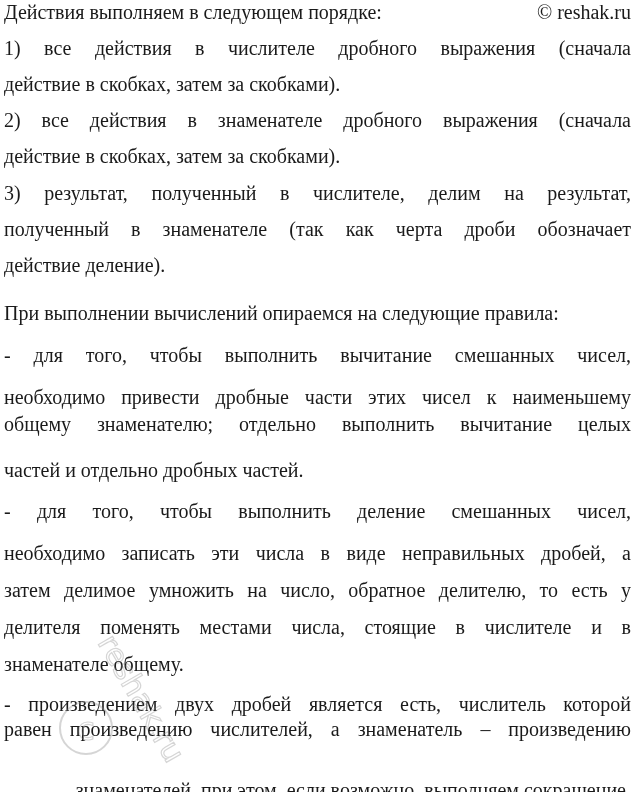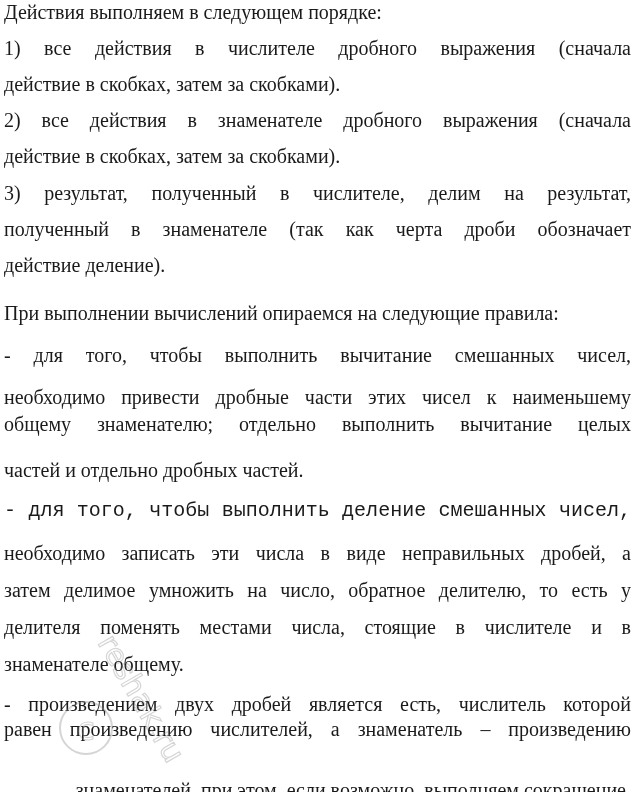--- a/index.html
+++ b/index.html
@@ -57,35 +57,36 @@
       width: 100%;
       height: 100%;
     }
   </style>
 </head>
 <body>
 
 <div class="page">
   <div class="line header-line" style="top:0px;">
     <span>Действия выполняем в следующем порядке:</span>
+    <span class="copyright">© reshak.ru</span>
   </div>
 
   <div class="line justify" style="top:36px;">1) все действия в числителе дробного выражения (сначала</div>
   <div class="line left" style="top:72px;">действие в скобках, затем за скобками).</div>
   <div class="line justify" style="top:108px;">2) все действия в знаменателе дробного выражения (сначала</div>
   <div class="line left" style="top:144px;">действие в скобках, затем за скобками).</div>
   <div class="line justify" style="top:181px;">3) результат, полученный в числителе, делим на результат,</div>
   <div class="line justify" style="top:217px;">полученный в знаменателе (так как черта дроби обозначает</div>
   <div class="line left" style="top:253px;">действие деление).</div>
   <div class="line left" style="top:301px;">При выполнении вычислений опираемся на следующие правила:</div>
   <div class="line justify" style="top:343px;">- для того, чтобы выполнить вычитание смешанных чисел,</div>
   <div class="line justify" style="top:385px;">необходимо привести дробные части этих чисел к наименьшему</div>
   <div class="line justify" style="top:412px;">общему знаменателю; отдельно выполнить вычитание целых</div>
   <div class="line left" style="top:458px;">частей и отдельно дробных частей.</div>
-  <div class="line justify" style="top:499px;font-family:Liberation Mono, monospace;">- для того, чтобы выполнить деление смешанных чисел,</div>
+  <div class="line justify" style="top:499px;">- для того, чтобы выполнить деление смешанных чисел,</div>
   <div class="line justify" style="top:541px;">необходимо записать эти числа в виде неправильных дробей, а</div>
   <div class="line justify" style="top:578px;">затем делимое умножить на число, обратное делителю, то есть у</div>
   <div class="line justify" style="top:615px;">делителя поменять местами числа, стоящие в числителе и в</div>
   <div class="line left" style="top:652px;">знаменателе общему.</div>
   <div class="line justify" style="top:692px;">- произведением двух дробей является есть, числитель которой</div>
   <div class="line justify" style="top:717px;">равен произведению числителей, а знаменатель – произведению</div>
   <div class="line left" style="top:778px;text-align:right;">знаменателей, при этом, если возможно, выполняем сокращение.</div>
 </div>
 
 <div class="watermark">

